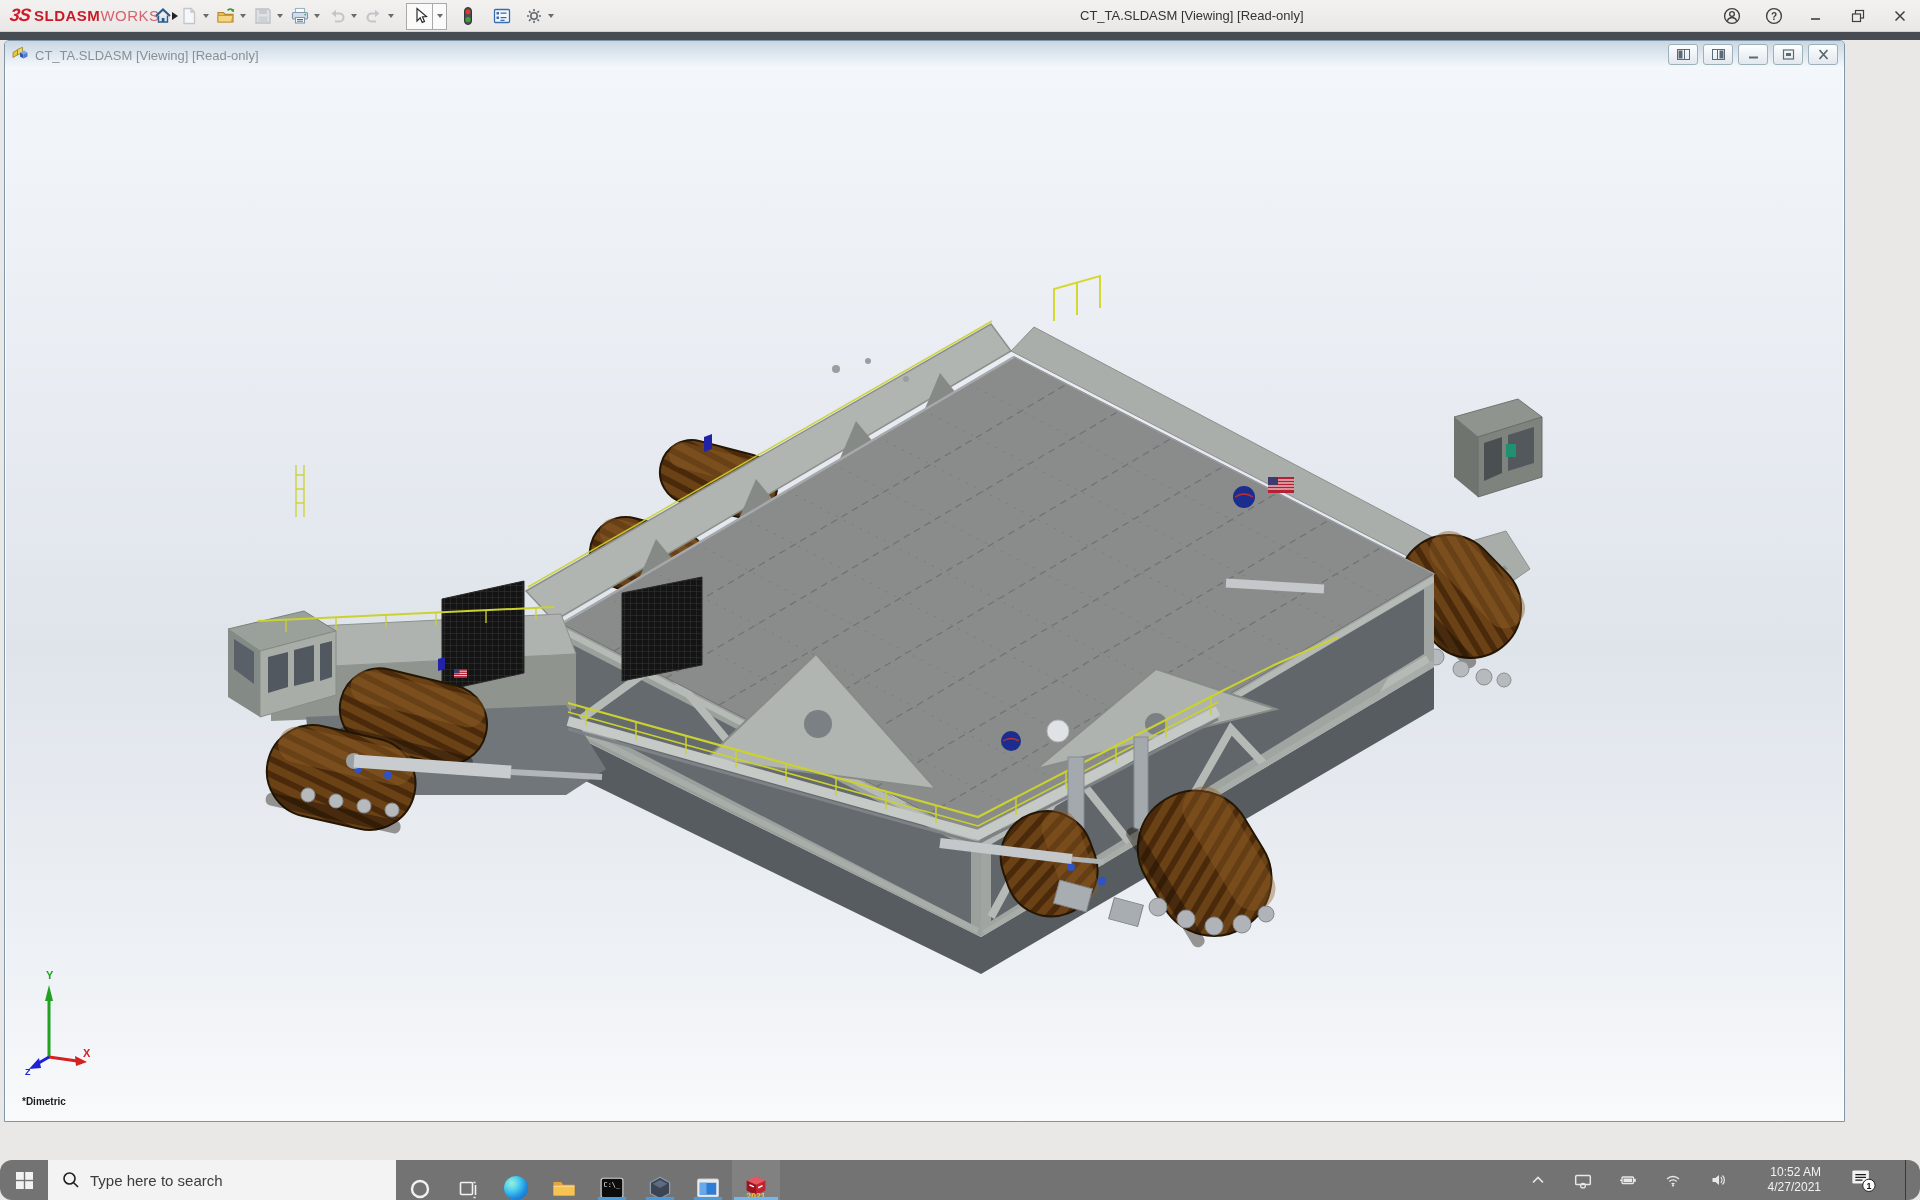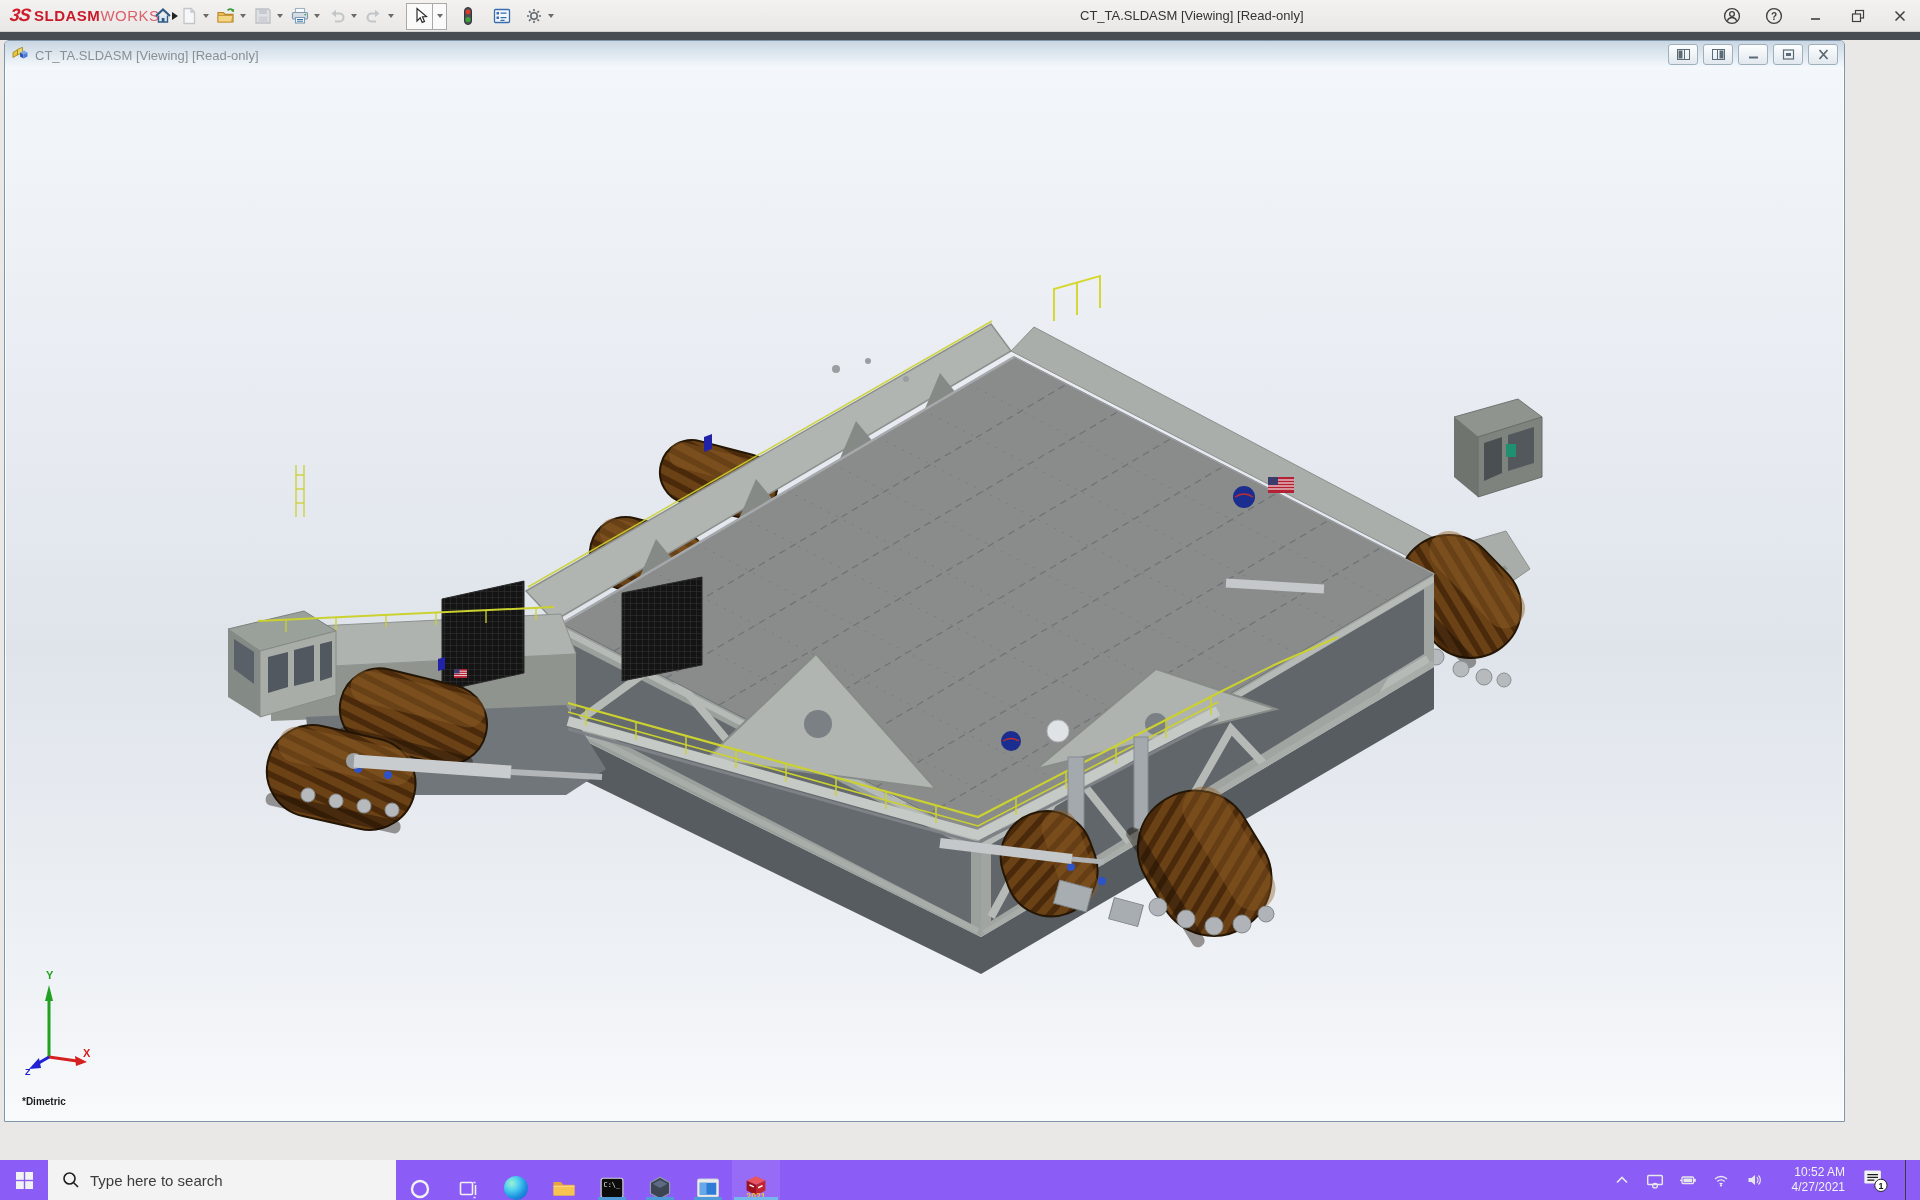--- a/index.html
+++ b/index.html
@@ -35,32 +35,32 @@
   .dochdr .dtitle{font-size:13px;color:#8a8f94;margin-left:6px;white-space:nowrap;}
   .docbtns{position:absolute;right:6px;top:3px;display:flex;gap:5px;}
   .dbtn{width:30px;height:21px;border:1px solid #9fb0bd;border-radius:3px;
     background:linear-gradient(#fdfefe,#e1e8ee);display:flex;align-items:center;justify-content:center;}
   .docbody{position:absolute;top:28px;left:1px;right:1px;bottom:0;
     background:linear-gradient(180deg,#f3f6fa 0%,#e7ebf1 35%,#dfe4eb 55%,#eef1f5 85%,#f8fafb 100%);}
   .docbody svg.scene{position:absolute;inset:0;}
   .viewlabel{position:absolute;left:16px;bottom:14px;font-size:10px;font-weight:700;color:#1c1c1c;}
 
   
-  .taskbar{position:absolute;left:0;top:1160px;width:1920px;height:40px;background:#8b5cf6;display:flex;align-items:center;}
+  .taskbar{position:absolute;left:0;top:1160px;width:1920px;height:40px;background:#737373;display:flex;align-items:center;border-radius:12px;}
   .startbtn{width:48px;height:40px;display:flex;align-items:center;justify-content:center;}
   .searchbox{position:relative;width:348px;height:40px;background:#f3f3f3;display:flex;align-items:center;}
   .searchbox input{border:none;outline:none;background:transparent;width:100%;height:100%;
     padding-left:42px;font-size:15px;color:#3a3a3a;font-family:"Liberation Sans",sans-serif;}
   .searchbox input::placeholder{color:#3c3c3c;opacity:1;}
   .searchbox .mag{position:absolute;left:13px;top:10px;}
   .tkbtn{width:48px;height:40px;display:flex;align-items:flex-end;justify-content:center;position:relative;}
   .tkbtn.active{background:rgba(255,255,255,.10);}
   .ind{position:absolute;bottom:0;left:10px;width:28px;height:3px;background:#4f9bd8;}
   .ind.wide{left:2px;width:44px;background:#74b7ea;}
-  .tray{position:absolute;right:0;top:0;height:40px;display:flex;align-items:center;gap:13px;padding-right:10px;}
+  .tray{position:absolute;right:0;top:0;height:40px;display:flex;align-items:center;gap:25px;padding-right:10px;}
   .clock{color:#f2f2f2;font-size:12px;line-height:15px;text-align:right;width:66px;margin:0 2px;}
   .traybtn{width:20px;height:40px;display:flex;align-items:center;justify-content:center;position:relative;}
   .showdesk{width:5px;height:40px;border-left:1px solid #3a3a3a;margin-left:2px;}
 </style>
 </head>
 <body>
 
 <div class="titlebar">
   <div class="brand">
     <span class="glyph">3S</span>

